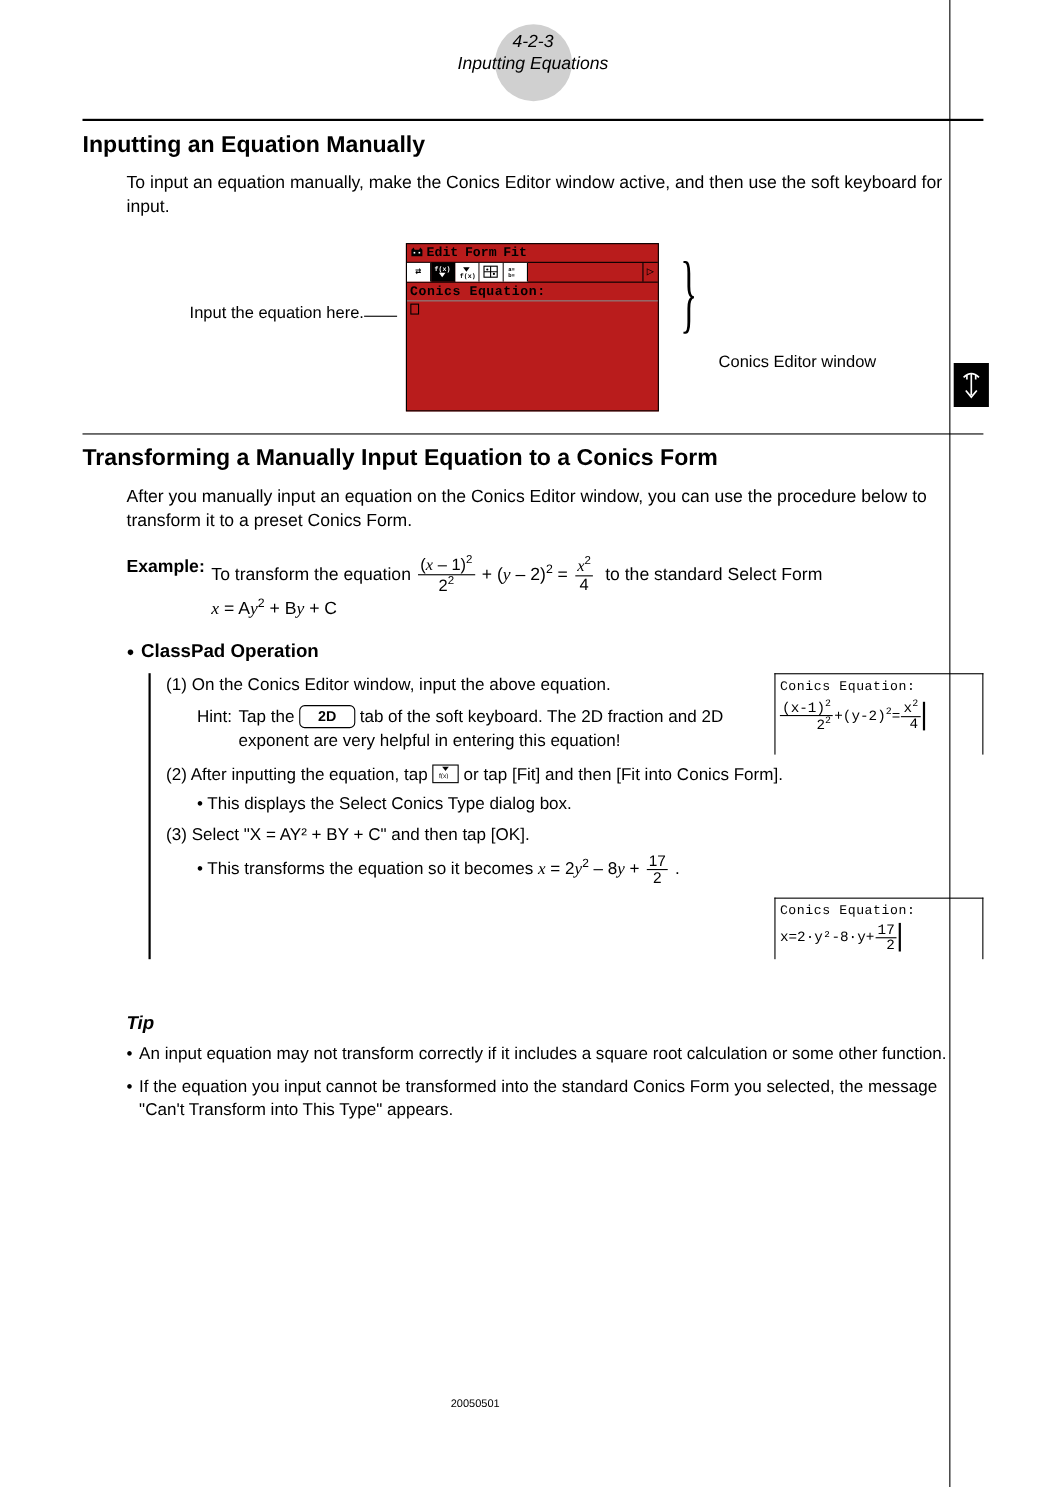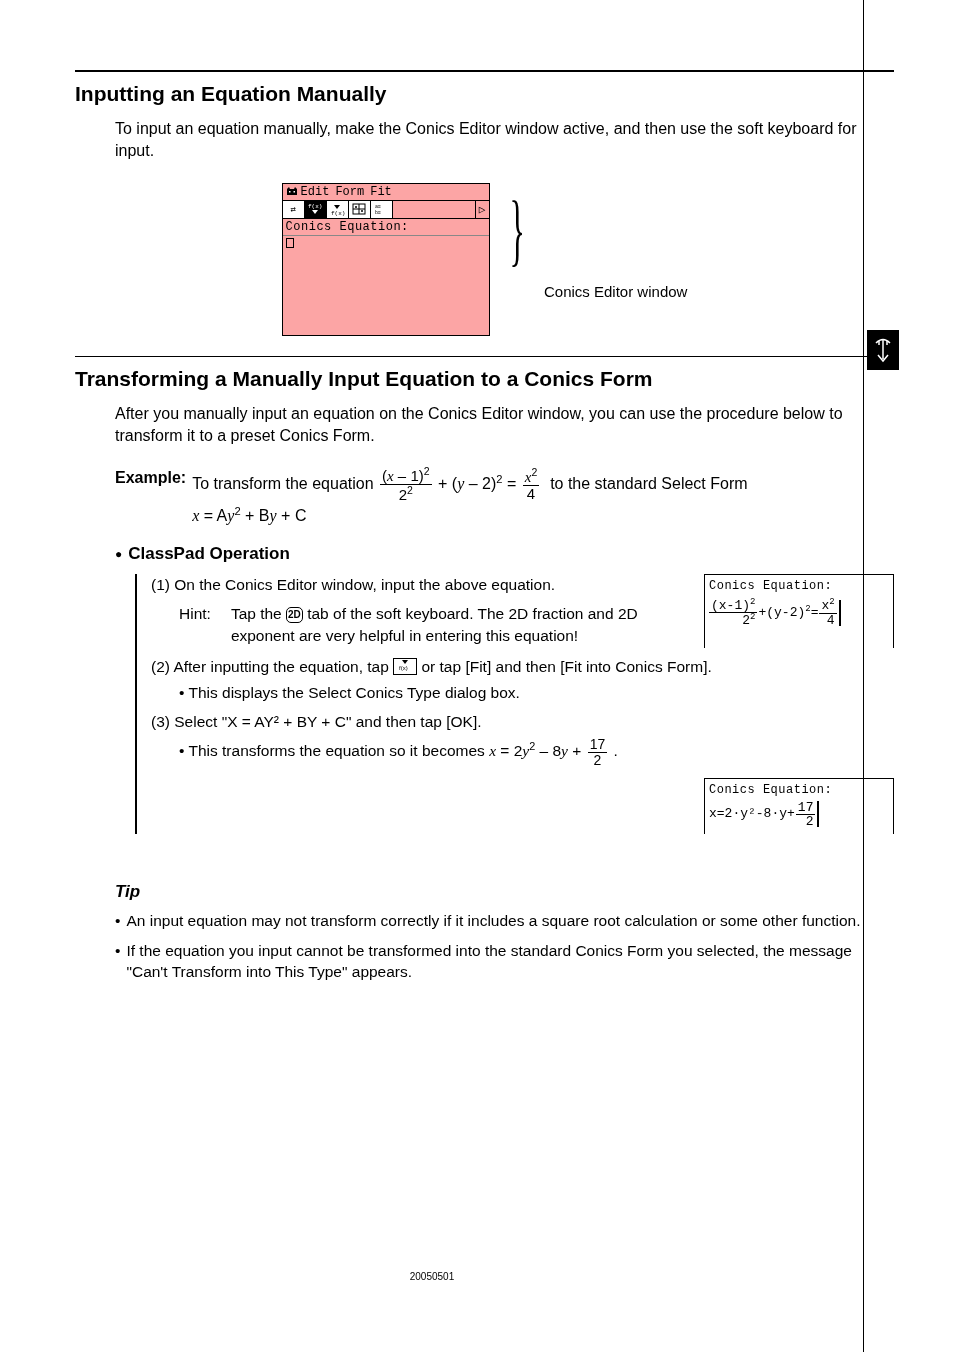--- a/index.html
+++ b/index.html
@@ -10,21 +10,21 @@
   .badge-circle { position: absolute; top: -8px; left: 50%; transform: translateX(-50%); width: 70px; height: 70px; background: #d0d0d0; border-radius: 50%; z-index: 0; }
   .badge-num { position: relative; z-index: 1; font-style: italic; font-size: 16px; }
   .badge-title { position: relative; z-index: 1; font-style: italic; font-size: 16px; margin-top: 2px; }
   hr.section-rule { border: none; border-top: 2px solid #000; margin: 40px 0 10px 0; }
   hr.mid-rule { border: none; border-top: 1px solid #000; margin: 20px 0 10px 0; }
   h2.section { font-size: 21px; font-weight: bold; margin-bottom: 12px; }
   .body-indent { margin-left: 40px; font-size: 16px; line-height: 1.4; }
   .editor-row { display: flex; align-items: flex-start; justify-content: center; margin: 20px 0 10px 0; gap: 8px; }
   .caption-left { font-size: 15px; padding-top: 55px; text-align: right; }
   .caption-right { font-size: 15px; padding-top: 100px; }
-  .editor-window { width: 208px; border: 1.5px solid #000; background: #fca5a5; font-family: "Courier New", monospace; font-size: 12px; }
+  .editor-window { width: 230px; border: 1.5px solid #000; background: #b91c1c; font-family: "Courier New", monospace; font-size: 12px; font-weight: bold; }
   .menu-bar { display: flex; align-items: center; border-bottom: 1px solid #000; padding: 1px 2px; font-family: "Courier New", monospace; font-size: 12px; gap: 2px; }
   .menu-bar .m-icon { width: 14px; display: inline-flex; justify-content: center; }
   .toolbar { display: flex; align-items: stretch; border-bottom: 1px solid #000; height: 18px; }
   .tb-btn { border-right: 1px solid #000; width: 22px; display: flex; align-items: center; justify-content: center; font-size: 9px; background: #fff; }
   .tb-btn.sel { background: #000; color: #fff; }
   .tb-spacer { flex: 1; }
   .tb-arrow { border-left: 1px solid #000; width: 14px; display: flex; align-items: center; justify-content: center; font-size: 11px; }
   .ed-label { padding: 1px 3px; font-size: 12px; letter-spacing: 0.5px; }
   .ed-input { height: 100px; padding: 2px 3px; border-top: 1px solid #888; }
   .cursor-box { display: inline-block; width: 8px; height: 10px; border: 1px solid #000; }
@@ -43,21 +43,21 @@
   .step-row { display: flex; gap: 14px; margin-bottom: 8px; }
   .step-text { flex: 1; }
   .snippet { border: 1.5px solid #000; border-bottom: none; padding: 3px 4px 6px 4px; font-family: "Courier New", monospace; font-size: 13px; min-width: 190px; }
   .snippet-title { font-size: 12px; letter-spacing: 0.5px; }
   .snippet-eq { display: flex; align-items: center; gap: 1px; margin-top: 2px; }
   .sfrac { display: inline-flex; flex-direction: column; align-items: flex-end; font-size: 13px; line-height: 1; }
   .sfrac .n { border-bottom: 1px solid #000; padding: 0 2px; }
   .sfrac .d { padding: 0 2px; }
   .sel-cursor { border-right: 2px solid #000; padding-right: 1px; display: inline-block; height: 26px; }
   .snip-wrap { display: flex; justify-content: flex-end; margin-right: 0; }
-  .key2d { display: inline-block; border: 1.5px solid #000; border-radius: 5px; padding: 0 1px; font-size: 10px; font-weight: bold; vertical-align: 1px; }
+  .key2d { display: inline-block; border: 1.5px solid #000; border-radius: 5px; padding: 0 16px; font-size: 13px; font-weight: bold; vertical-align: 1px; }
   .key-icon { display: inline-block; border: 1.5px solid #000; padding: 0px 3px; font-size: 9px; vertical-align: 1px; line-height: 1.2; }
   .tip-hd { font-style: italic; font-weight: bold; font-size: 17px; margin-left: 40px; margin-top: 48px; }
   .tip-list { margin-left: 40px; margin-top: 8px; font-size: 15.5px; line-height: 1.4; }
   .tip-list .tb { display: flex; gap: 6px; margin-bottom: 8px; }
   .tip-list .tb::before { content: "•"; }
   .tab-icon { position: absolute; right: 55px; top: 330px; width: 32px; height: 40px; background: #000; display: flex; align-items: center; justify-content: center; color: #fff; }
   .footer { position: absolute; bottom: 70px; left: 0; right: 90px; text-align: center; font-size: 10px; color: #000; }
   .leader-line { border-top: 1px solid #000; width: 30px; margin-top: 66px; }
 </style>
 </head>
@@ -68,27 +68,36 @@
 
   <div class="tab-icon">
     <svg width="22" height="26" viewBox="0 0 22 26" fill="none" stroke="#fff" stroke-width="1.5">
       <path d="M11 2 L11 22 M6 18 L11 24 L16 18"></path>
       <path d="M4 6 Q11 -1 18 6"></path>
       <line x1="7" y1="4" x2="7" y2="8"></line>
       <line x1="15" y1="4" x2="15" y2="8"></line>
     </svg>
   </div>
 
+  <div class="header-badge">
+    <div class="badge-circle"></div>
+    <div class="badge-num">4-2-3</div>
+    <div class="badge-title">Inputting Equations</div>
+  </div>
 
   <hr class="section-rule">
 
   <h2 class="section">Inputting an Equation Manually</h2>
   <p class="body-indent">To input an equation manually, make the Conics Editor window active, and then use the soft keyboard for input.</p>
 
   <div class="editor-row">
+    <div style="display:flex;align-items:flex-start;">
+      <div class="caption-left">Input the equation here.</div>
+      <div class="leader-line"></div>
+    </div>
 
     <div class="editor-window">
       <div class="menu-bar">
         <span class="m-icon">
           <svg width="14" height="11" viewBox="0 0 14 11">
               <path d="M2 3 L4 1 L5 3 L9 3 L10 1 L12 3 L12 9 L2 9 Z" fill="#000"></path>
               <rect x="4" y="5" width="1.5" height="1.5" fill="#fff"></rect>
               <rect x="8.5" y="5" width="1.5" height="1.5" fill="#fff"></rect>
             </svg>
         </span>
@@ -161,21 +170,21 @@
     </div>
   </div>
 
   <h3 class="sub bullet-dot">ClassPad Operation</h3>
 
   <div class="steps">
 
     <div class="step-row">
       <div class="step-text">
         <div>(1) On the Conics Editor window, input the above equation.</div>
-        <div style="margin-left:28px; margin-top:6px; display:flex; gap:20px;">
+        <div style="margin-left:28px; margin-top:6px; display:flex; gap:6px;">
           <span>Hint:</span>
           <span>
             <span>Tap the</span>
             <span class="key2d">2D</span>
             <span>tab of the soft keyboard. The 2D fraction and 2D exponent are very helpful in entering this equation!</span>
           </span>
         </div>
       </div>
       <div class="snippet">
         <div class="snippet-title">Conics Equation:</div>

